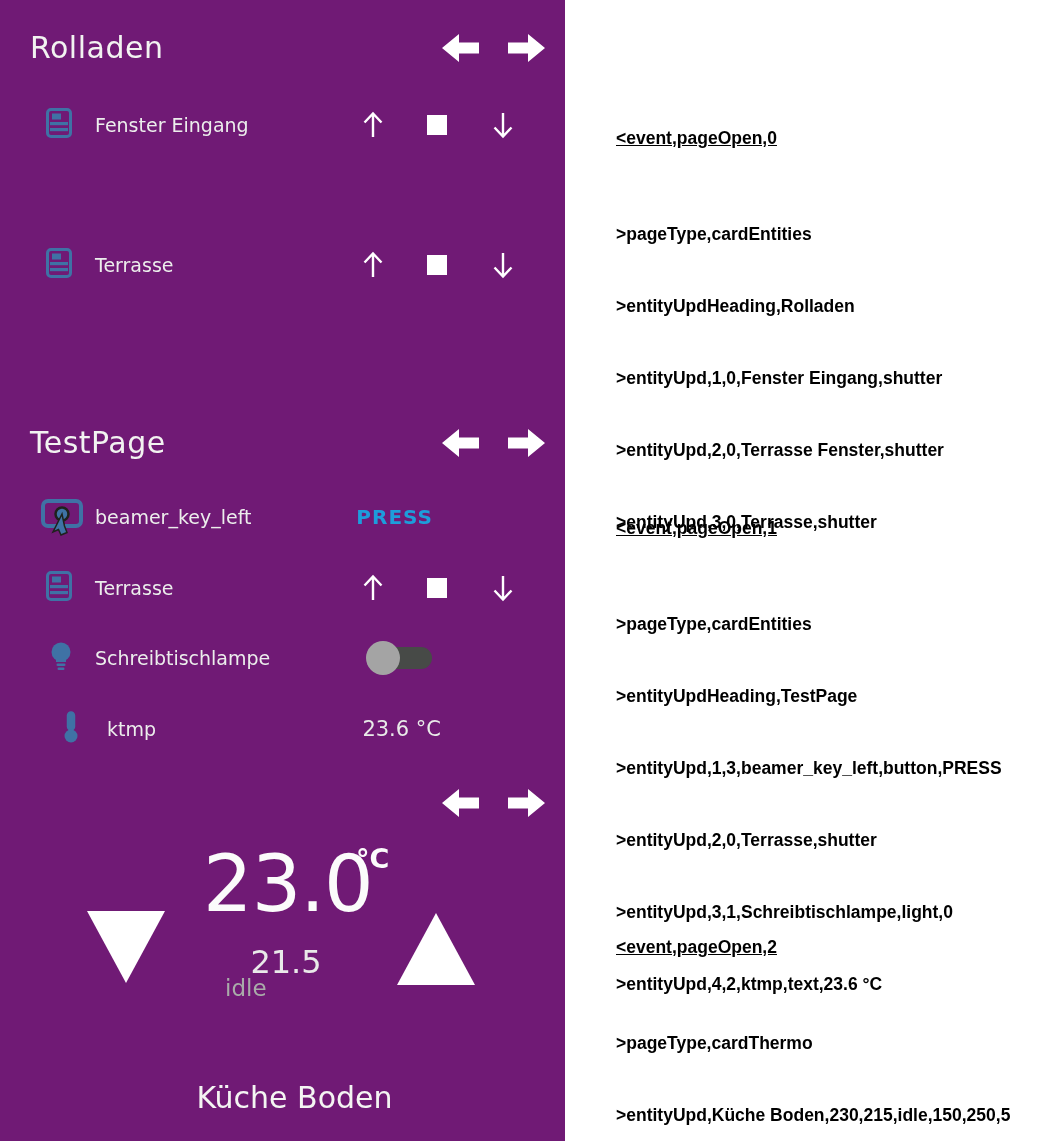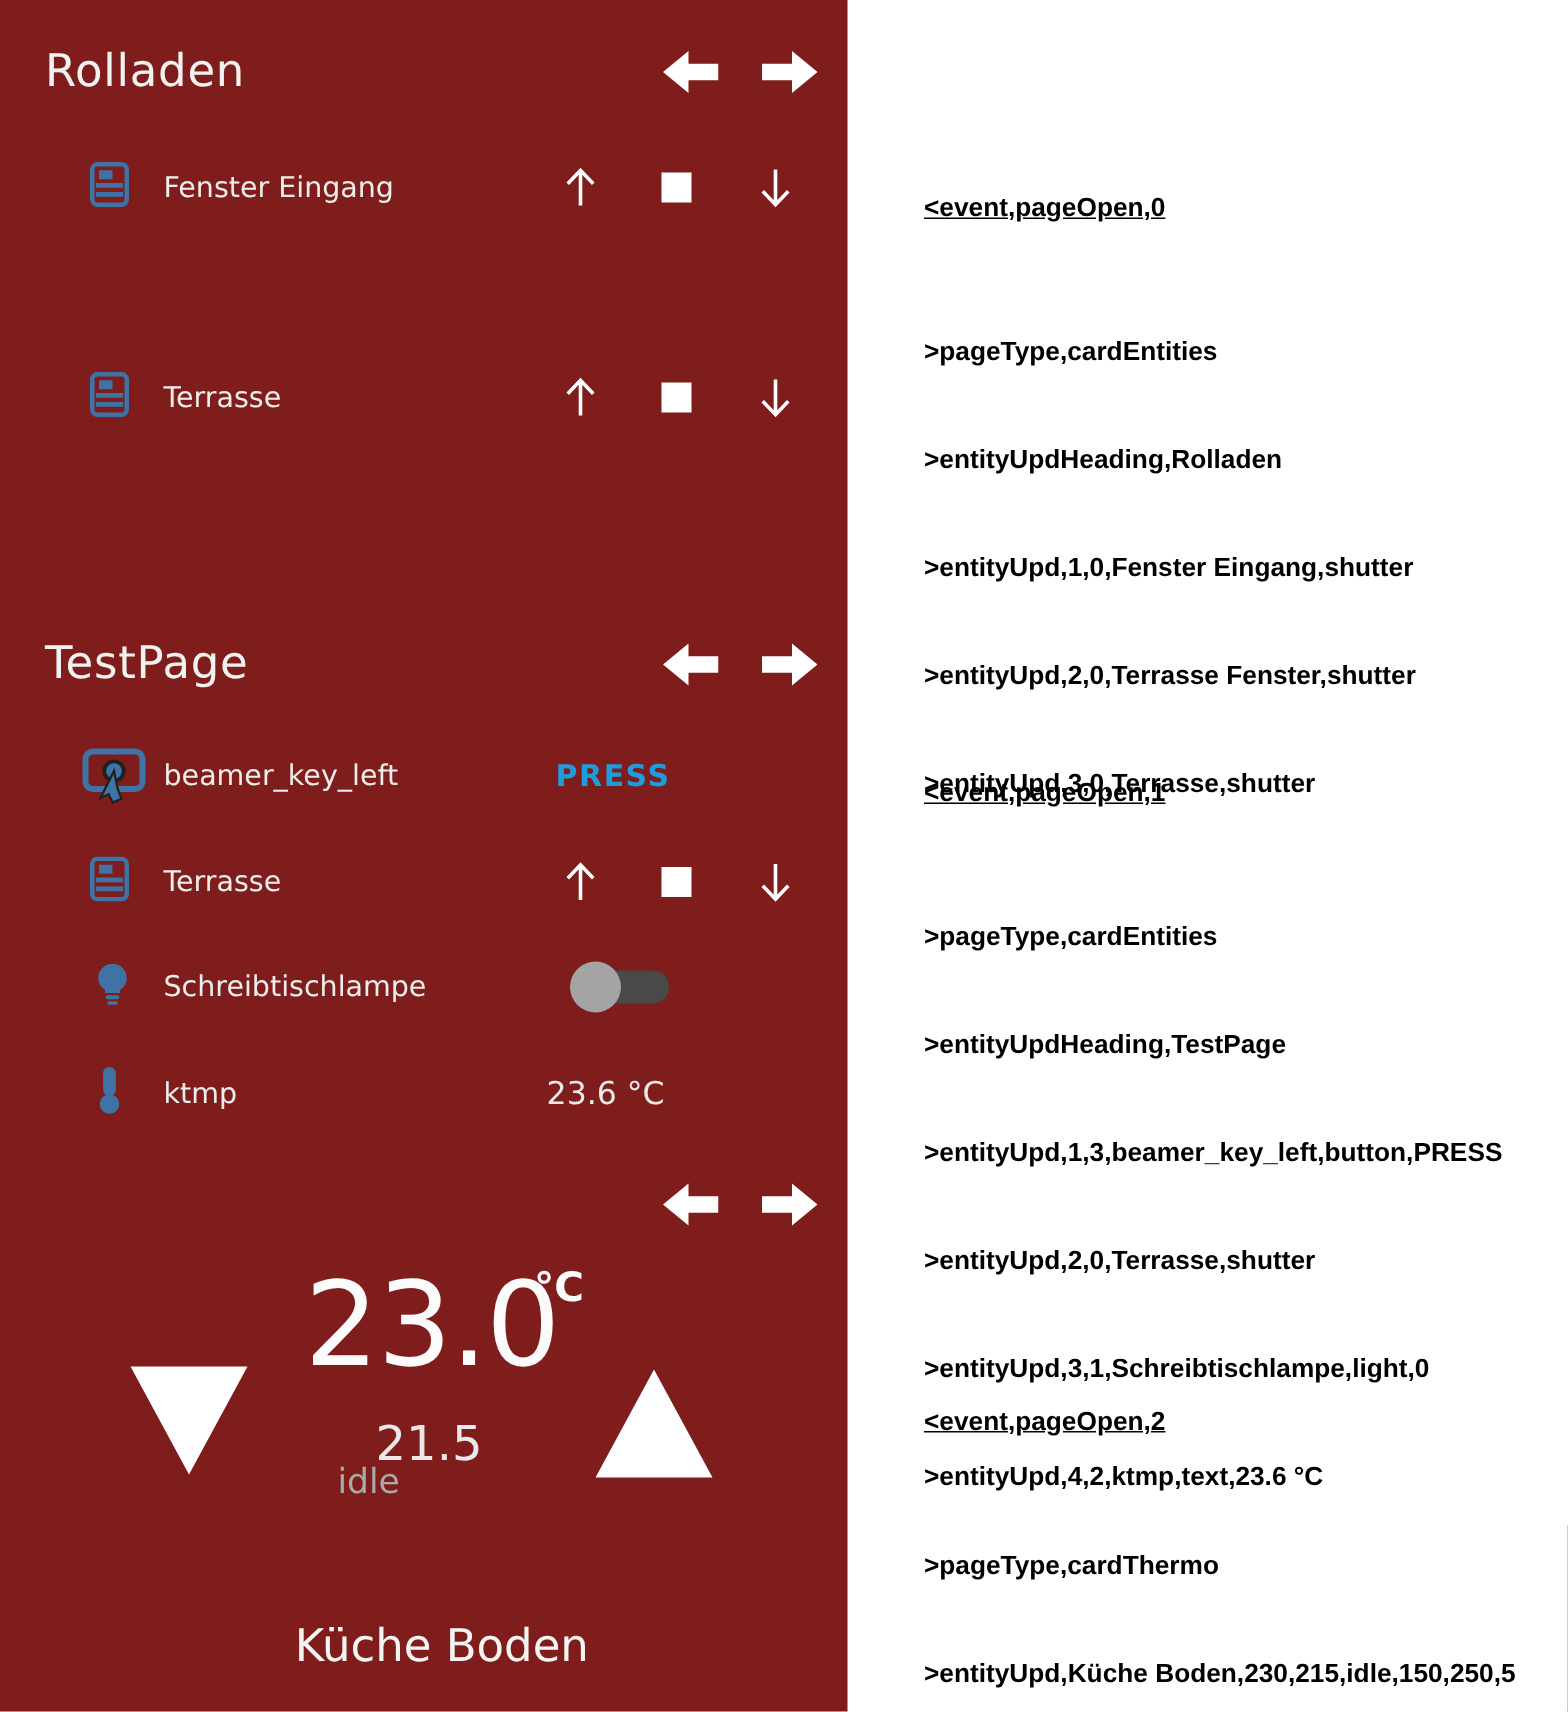--- a/index.html
+++ b/index.html
@@ -1,39 +1,39 @@
 <!DOCTYPE html>
 <html><head>
 <meta charset="utf-8">
 <style>
   * { margin:0; padding:0; box-sizing:border-box; }
   html,body { width:1045px; height:1141px; background:#ffffff; overflow:hidden;
               font-family:"DejaVu Sans", sans-serif; }
 
   
   .panel { position:absolute; left:0; top:0; width:565px; height:1141px;
-           background:#7f1d1d; }
+           background:#701a75; }
 
   .card { position:absolute; left:0; width:565px; }
   .card0 { top:0;   height:395px; }
   .card1 { top:395; height:365px;padding-left:13px; }
   .card2 { top:760px; height:381px; }
   .card0 { top:0px; } .card1 { top:395px; }
 
   .heading { position:absolute; left:30px; top:30px; font-size:30px;
              color:#f2f3f1; font-weight:400; letter-spacing:0.5px; }
 
   .nav { position:absolute; width:37px; height:30px; cursor:pointer; }
   .nav.prev { left:442px; }
   .nav.next { left:508px; }
   .card0 .nav { top:33px; }
   .card1 .nav { top:33px; }
   .card2 .nav { top:28px; }
 
-  .row { position:absolute; left:14px; width:465px; height:70px; }
+  .row { position:absolute; left:0; width:465px; height:70px; }
   .eicon  { position:absolute; left:46px; top:50%; transform:translateY(-50%); }
   .elabel { position:absolute; left:95px; top:50%; transform:translateY(-50%);
             font-size:19px; color:#eceeec; white-space:nowrap; }
 
   .ctl { position:absolute; top:50%; transform:translateY(-50%); cursor:pointer;
          display:flex; align-items:center; justify-content:center; }
   .ctl-up   { left:358px; width:30px; height:34px; }
   .ctl-stop { left:424px; width:26px; height:26px; }
   .ctl-down { left:488px; width:30px; height:34px; }
   .stop-square { width:20px; height:20px; background:#ffffff; }
@@ -205,21 +205,21 @@
             <rect x="9.5" y="26.5" width="7" height="2.4" rx="1.2" fill="#3f72a5"></rect>
           </svg>
       </span>
       <span class="elabel">Schreibtischlampe</span>
       <span class="toggle">
         <span class="track"></span>
         <span class="knob"></span>
       </span>
     </div>
 
-    <div class="row" style="top:299px;">
+    <div class="row" style="top:299px;margin-left:12px;">
       <span class="eicon" style="left:50px;">
         <svg width="18" height="32" viewBox="0 0 18 32">
             <rect x="5.5" y="1" width="7" height="18" rx="3.5" fill="#3f72a5" stroke="#3f72a5" stroke-width="1.5"></rect>
             <circle cx="9" cy="25" r="6.5" fill="#3f72a5"></circle>
           </svg>
       </span>
       <span class="elabel">ktmp</span>
       <span class="value">23.6 °C</span>
     </div>
   </div>

